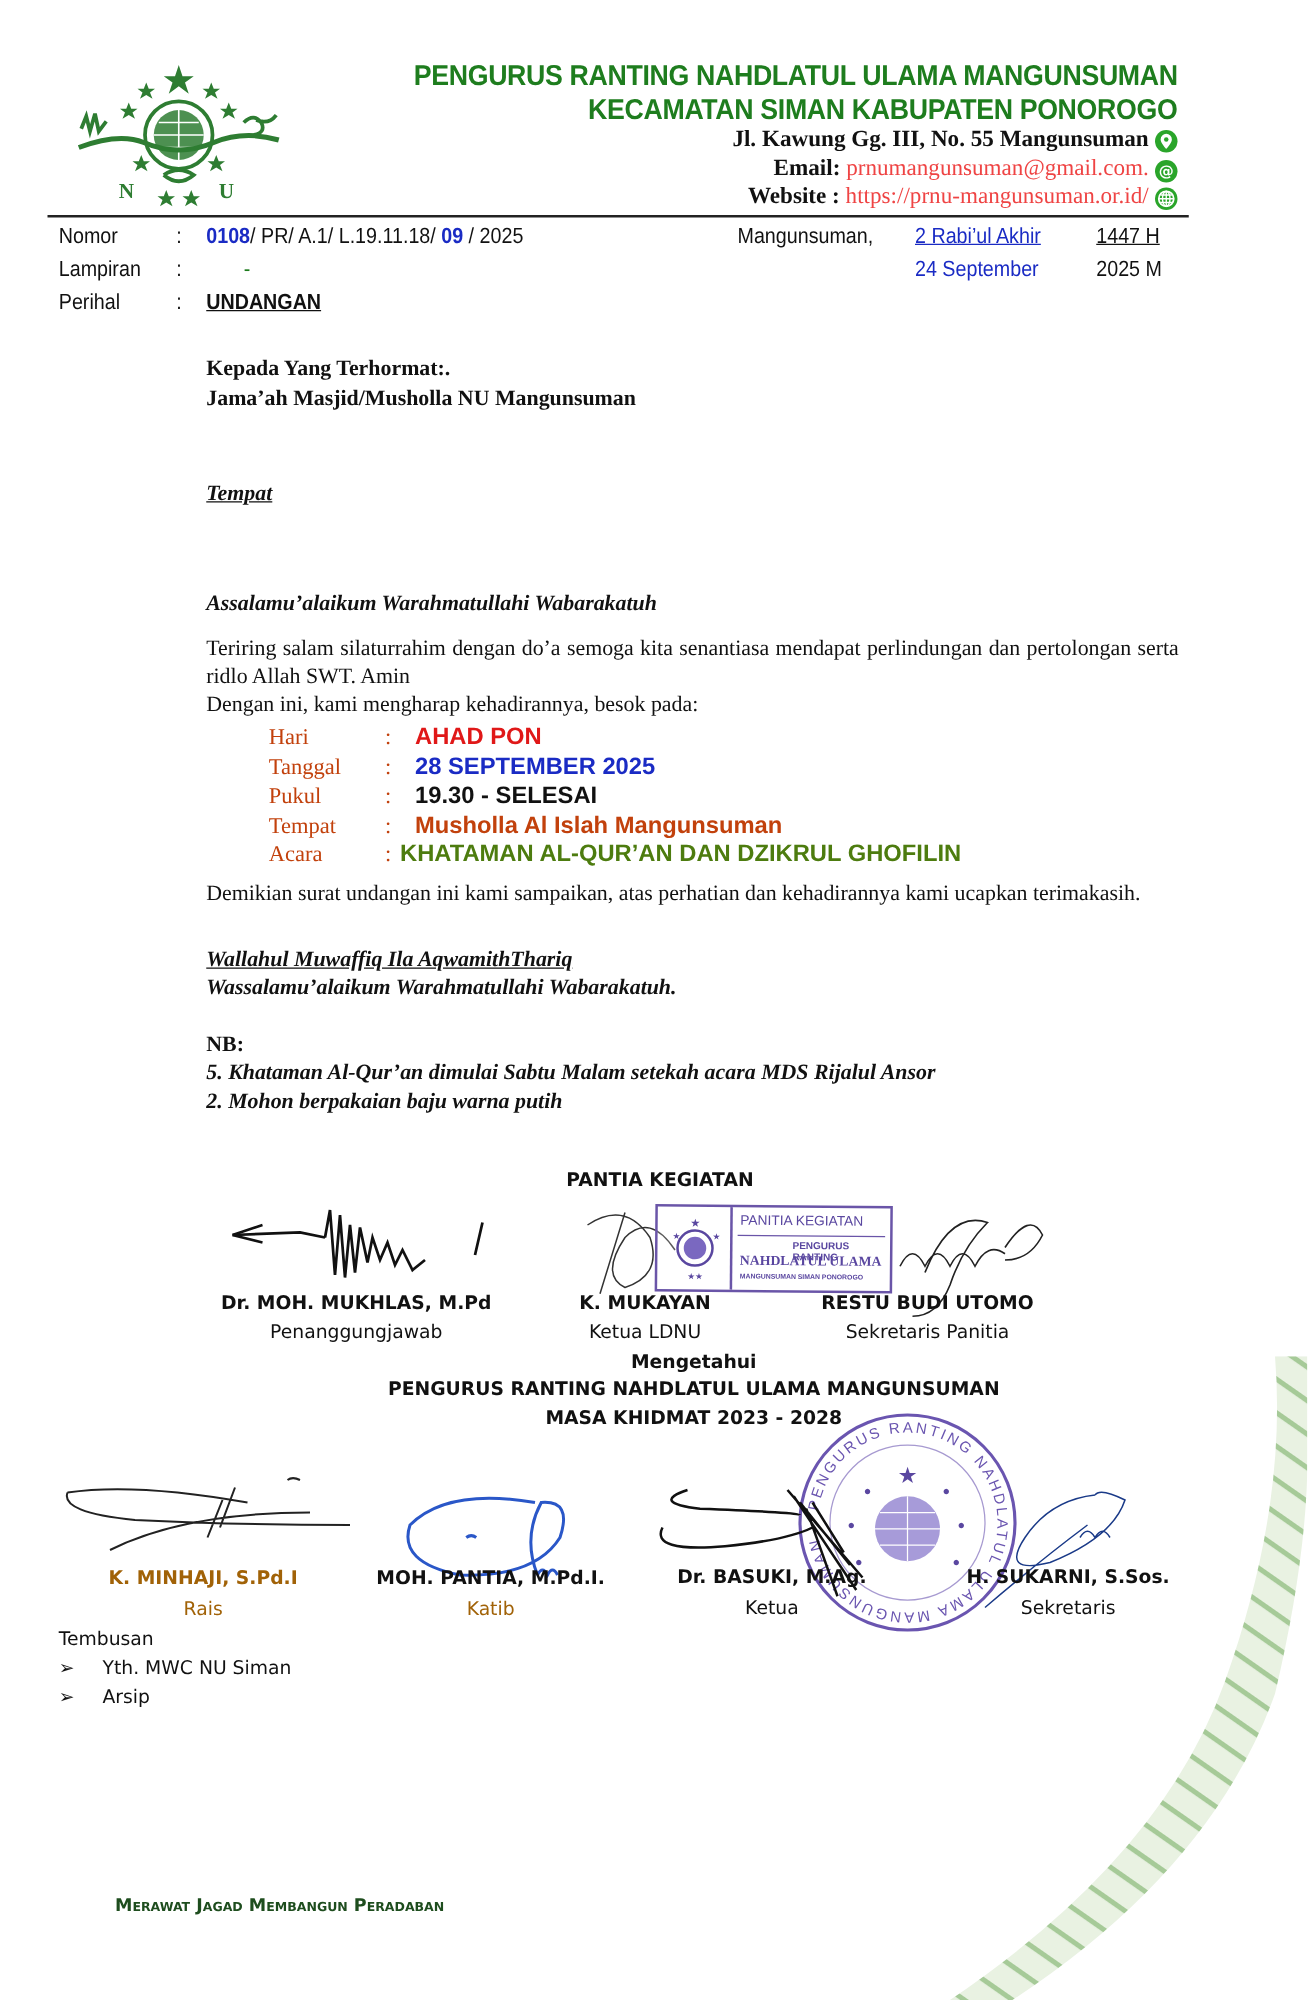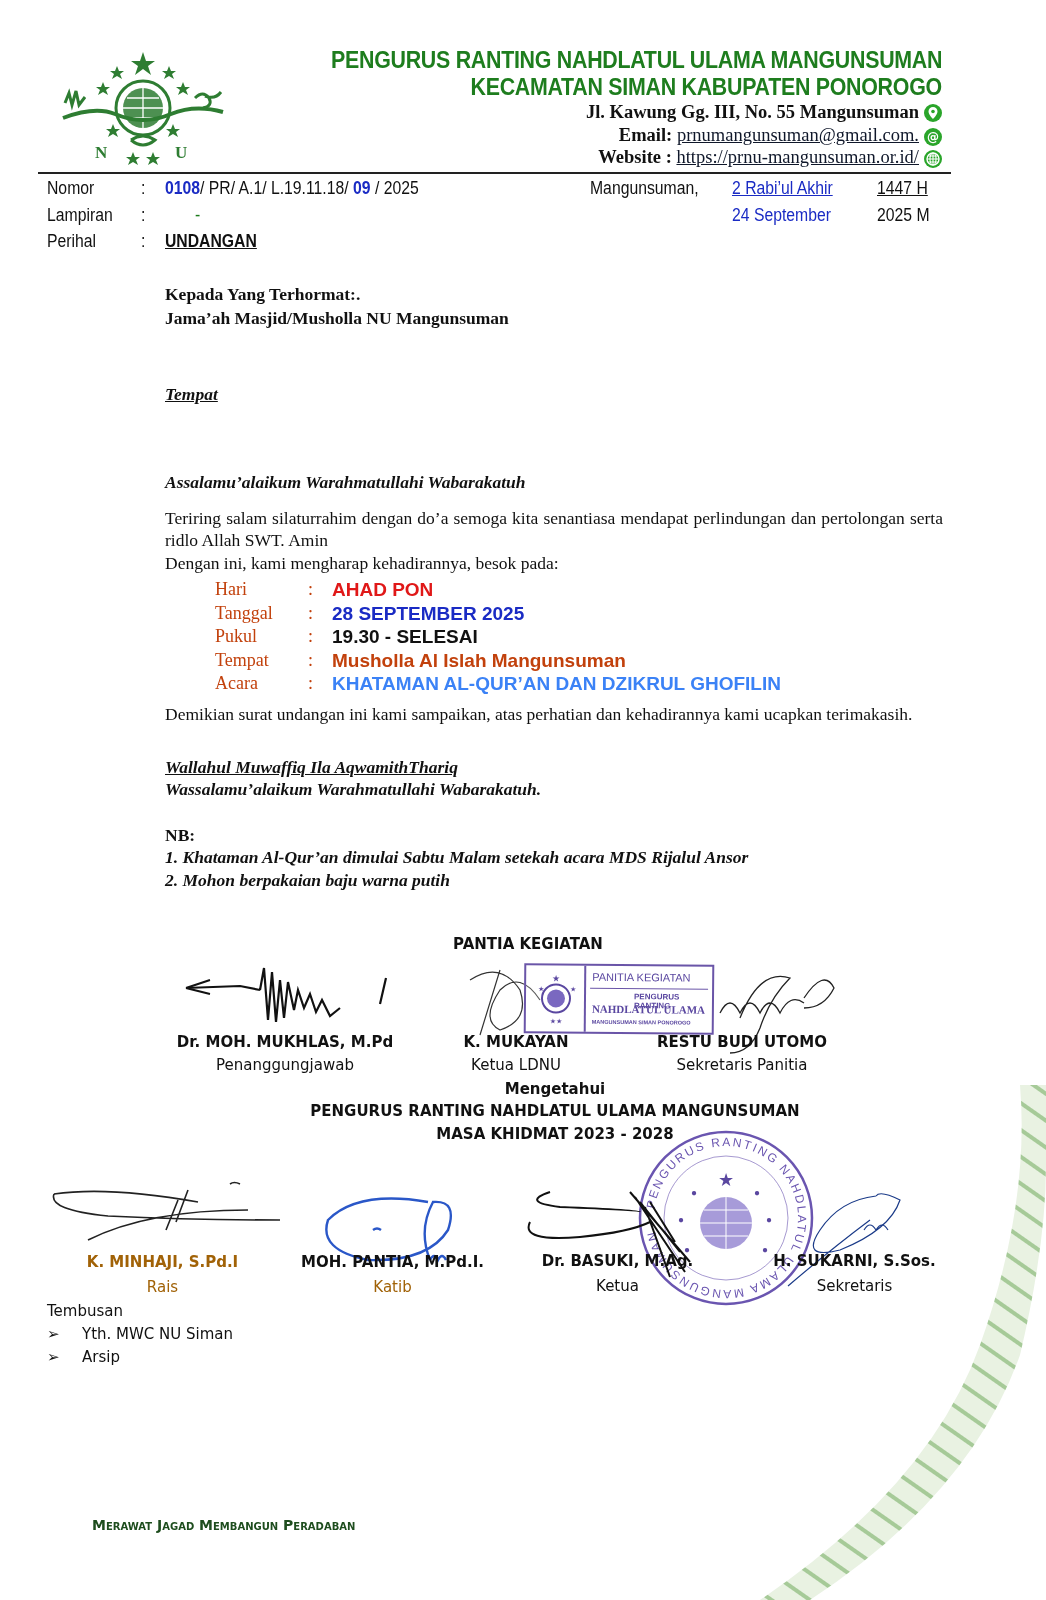--- a/index.html
+++ b/index.html
@@ -7,21 +7,21 @@
   .abs { position:absolute; }
   .sans { font-family:"Liberation Sans", sans-serif; }
   .cal { font-family:"DejaVu Sans", sans-serif; }
   .green { color:#1b7a1b; }
   .blue { color:#1a2bc4; }
   .dkgreen { color:#a16207; }
 
   
   .hdr-title { right:104px; font-family:"Liberation Sans", sans-serif; font-weight:bold; color:#1e7d1e; font-size:23px; letter-spacing:-0.3px; text-align:right; white-space:nowrap; transform:scaleX(0.93); transform-origin:right; }
   .hdr-line { right:127px; font-weight:bold; font-size:18.5px; text-align:right; white-space:nowrap; }
-  .hdr-line a { color:#0f172a; font-weight:normal; text-decoration:underline; }
+  .hdr-line a { color:#ef4444; font-weight:normal; }
   .hdr-icon { width:18px; height:18px; border-radius:50%; background:#2aa52a; color:#fff; font-size:12px; display:flex; align-items:center; justify-content:center; font-family:"DejaVu Sans", sans-serif; font-weight:bold; }
   .rule { left:38px; right:95px; height:1.5px; background:#222; top:172px; }
 
   
   .meta { font-family:"Liberation Sans", sans-serif; font-size:17.5px; transform:scaleX(0.9); transform-origin:left; white-space:nowrap; }
   .u { text-decoration:underline; }
 
   .body-txt { font-size:17.5px; line-height:22px; }
   .ital { font-style:italic; }
   .justify { text-align:justify; width:778px; }
@@ -142,31 +142,31 @@
         <span class="detail-val" style="position: absolute; left: 117px; top: 0px; color: rgb(17, 17, 17);">19.30 - SELESAI</span>
       </div>
       <div style="position: relative; height: 23.5px;">
         <span class="detail-label" style="position: absolute; left: 0px; top: 0px;">Tempat</span>
         <span class="detail-label" style="position: absolute; left: 93px; top: 0px;">:</span>
         <span class="detail-val" style="position: absolute; left: 117px; top: 0px; color: #c2410c;">Musholla Al Islah Mangunsuman</span>
       </div>
       <div style="position: relative; height: 23.5px;">
         <span class="detail-label" style="position: absolute; left: 0px; top: 0px;">Acara</span>
         <span class="detail-label" style="position: absolute; left: 93px; top: 0px;">:</span>
-        <span class="detail-val" style="position: absolute; left: 117px; top: 0px; color: #3b82f6;">KHATAMAN AL-QUR’AN DAN DZIKRUL GHOFILIN</span>
+        <span class="detail-val" style="position: absolute; left: 105px; top: 0px; color: #4d7c0f;">KHATAMAN AL-QUR’AN DAN DZIKRUL GHOFILIN</span>
       </div>
     </div>
 </div>
 
 <div class="abs body-txt justify" style="left:165px; top:703px;">Demikian surat undangan ini kami sampaikan, atas perhatian dan kehadirannya kami ucapkan terimakasih.</div>
 <div class="abs body-txt ital u" style="left:165px; top:756px; font-weight:bold;">Wallahul Muwaffiq Ila AqwamithThariq</div>
 <div class="abs body-txt ital" style="left:165px; top:778px; font-weight:bold;">Wassalamu’alaikum Warahmatullahi Wabarakatuh.</div>
 
 <div class="abs body-txt" style="left:165px; top:824px; font-weight:bold;">NB:</div>
-<div class="abs body-txt ital" style="left:165px; top:846px; font-weight:bold;">1. Khataman Al-Qur’an dimulai Sabtu Malam setekah acara MDS Rijalul Ansor</div>
+<div class="abs body-txt ital" style="left:165px; top:846px; font-weight:bold;">5. Khataman Al-Qur’an dimulai Sabtu Malam setekah acara MDS Rijalul Ansor</div>
 <div class="abs body-txt ital" style="left:165px; top:869px; font-weight:bold;">2. Mohon berpakaian baju warna putih</div>
 
 <div class="abs center-bold" style="left:428px; top:935px; width:200px;">PANTIA KEGIATAN</div>
 
 <svg class="abs" style="left:180px; top:960px;" width="220" height="75">
   <path d="M6,28 L60,26 L80,30 M80,30 L84,8 L88,60 L92,12 L96,62 L100,20 L104,58 L108,22 L114,50 L118,30 L124,48 L130,34 L136,52 L142,40 L150,56 L160,48 M206,18 L200,44" stroke="#111" stroke-width="2.2" fill="none"></path>
   <path d="M6,28 L30,20 M6,28 L30,34" stroke="#111" stroke-width="2" fill="none"></path>
 </svg>
 
 <svg class="abs" style="left:460px; top:960px;" width="120" height="80">

